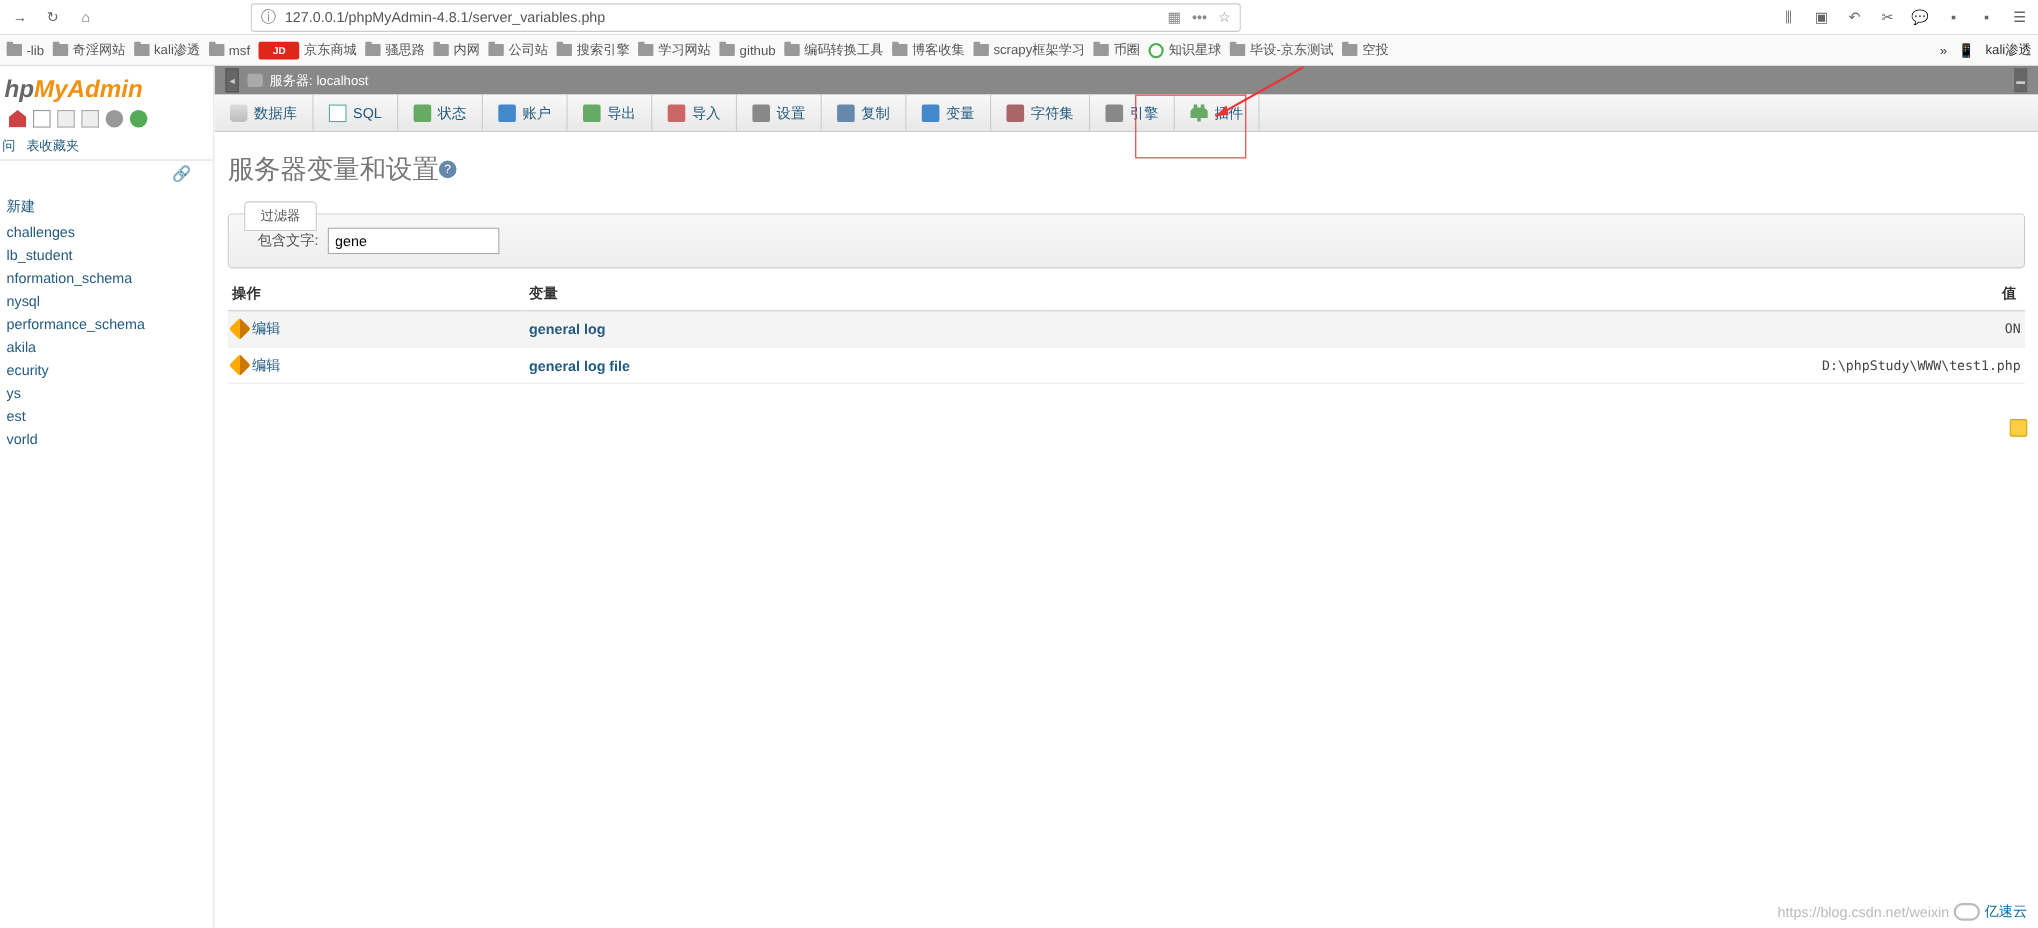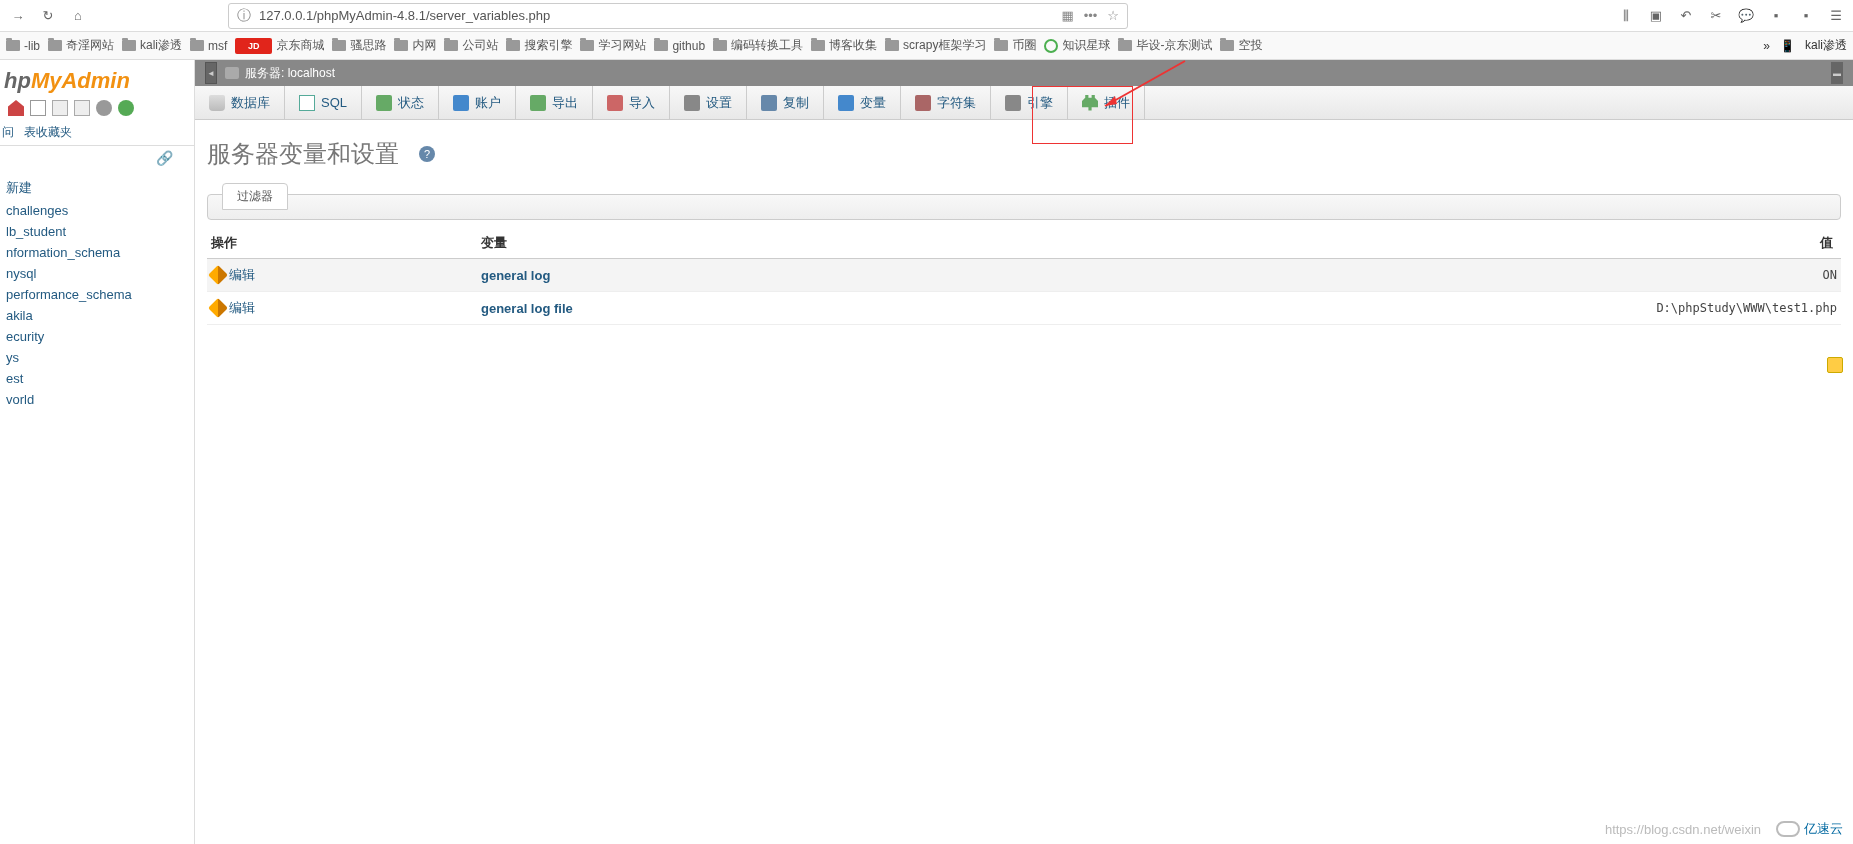--- a/index.html
+++ b/index.html
@@ -66,42 +66,42 @@
     .ti-settings { background: #888; border-radius: 2px; }
     .ti-repl { background: #68a; border-radius: 2px; }
     .ti-vars { background: #48c; border-radius: 2px; }
     .ti-charset { background: #a66; border-radius: 2px; }
     .ti-engine { background: #888; border-radius: 2px; }
     .ti-plugin { background: #6a6; clip-path: polygon(20% 0, 40% 0, 40% 20%, 60% 20%, 60% 0, 80% 0, 80% 20%, 100% 40%, 100% 80%, 60% 80%, 60% 100%, 40% 100%, 40% 80%, 0 80%, 0 40%, 20% 20%); }
     .tab-highlight-box { position: absolute; top: 0; left: 837px; width: 101px; height: 58px; border: 1px solid #e33; pointer-events: none; z-index: 10; }
     .arrow-annotation { position: absolute; top: -30px; left: 900px; width: 100px; height: 60px; pointer-events: none; z-index: 9; }
     
     .page-body { padding: 18px 12px; position: relative; }
-    .page-title { font-size: 24px; color: #777; font-weight: normal; display: flex; align-items: center; gap: 20px; margin-bottom: 24px; }
+    .page-title { font-size: 24px; color: #777; font-weight: normal; display: flex; align-items: center; gap: 0; margin-bottom: 24px; }
     .help-icon { width: 16px; height: 16px; background: #68a; border-radius: 50%; color: #fff; font-size: 11px; display: flex; align-items: center; justify-content: center; }
     
     .filter-box { border: 1px solid #ccc; border-radius: 4px; padding: 12px 26px; background: linear-gradient(#f8f8f8,#eee); position: relative; margin-bottom: 8px; }
     .filter-legend { position: absolute; top: -12px; left: 14px; background: #fff; border: 1px solid #ccc; border-radius: 4px 4px 0 0; padding: 4px 14px; font-size: 12px; color: #555; }
     .filter-row { display: flex; align-items: center; gap: 8px; }
     .filter-label { color: #555; font-size: 13px; }
     .filter-input { width: 156px; height: 24px; padding: 0 6px; border: 1px solid #aaa; background: #fff; font-size: 13px; }
     
     .var-table { width: 100%; border-collapse: collapse; }
     .var-table th { text-align: left; padding: 6px 4px; font-weight: bold; background: #fff; border-bottom: 1px solid #ccc; color: #333; }
     .var-table th:last-child { text-align: right; padding-right: 8px; }
     .var-table td { padding: 7px 4px; border-bottom: 1px solid #eee; }
     .var-table tr.odd { background: #f4f4f4; }
     .col-action { width: 270px; text-align: right; }
     .col-value { text-align: right; padding-right: 8px; color: #444; font-family: monospace; font-size: 12px; }
     .edit-link { color: #235a81; cursor: pointer; display: flex; align-items: center; gap: 4px; }
     .pencil-icon { width: 14px; height: 14px; background: linear-gradient(135deg, #fa0 50%, #c70 50%); border-radius: 2px; transform: rotate(-45deg); }
     .var-name { color: #235a81; font-weight: bold; cursor: pointer; }
     
     .note-icon { position: absolute; right: 10px; bottom: -30px; width: 16px; height: 16px; background: #fc4; border: 1px solid #ca0; border-radius: 2px; }
-    .footer { position: fixed; bottom: 6px; right: 10px; display: flex; align-items: center; gap: 15px; color: #bbb; font-size: 13px; }
+    .footer { position: fixed; bottom: 6px; right: 10px; display: flex; align-items: center; gap: 4px; color: #bbb; font-size: 13px; }
     .footer-logo { display: flex; align-items: center; gap: 4px; color: #0369a1; }
     .cloud-icon { width: 24px; height: 16px; border: 2px solid #bbb; border-radius: 10px; }
   </style>
 </head>
 <body>
 
 <div class="browser-toolbar">
   <span class="nav-btn">→</span>
   <span class="nav-btn">↻</span>
   <span class="nav-btn">⌂</span>
@@ -306,20 +306,24 @@
     </div>
 
     <div class="page-body">
       <h2 class="page-title">
         <span>服务器变量和设置</span>
         <span class="help-icon">?</span>
       </h2>
 
       <div class="filter-box">
         <div class="filter-legend">过滤器</div>
+        <div class="filter-row">
+          <span class="filter-label">包含文字:</span>
+          <input class="filter-input" value="gene" style="">
+        </div>
       </div>
 
       <table class="var-table">
         <thead>
           <tr>
             <th class="col-action">操作</th>
             <th>变量</th>
             <th>值</th>
           </tr>
         </thead>

